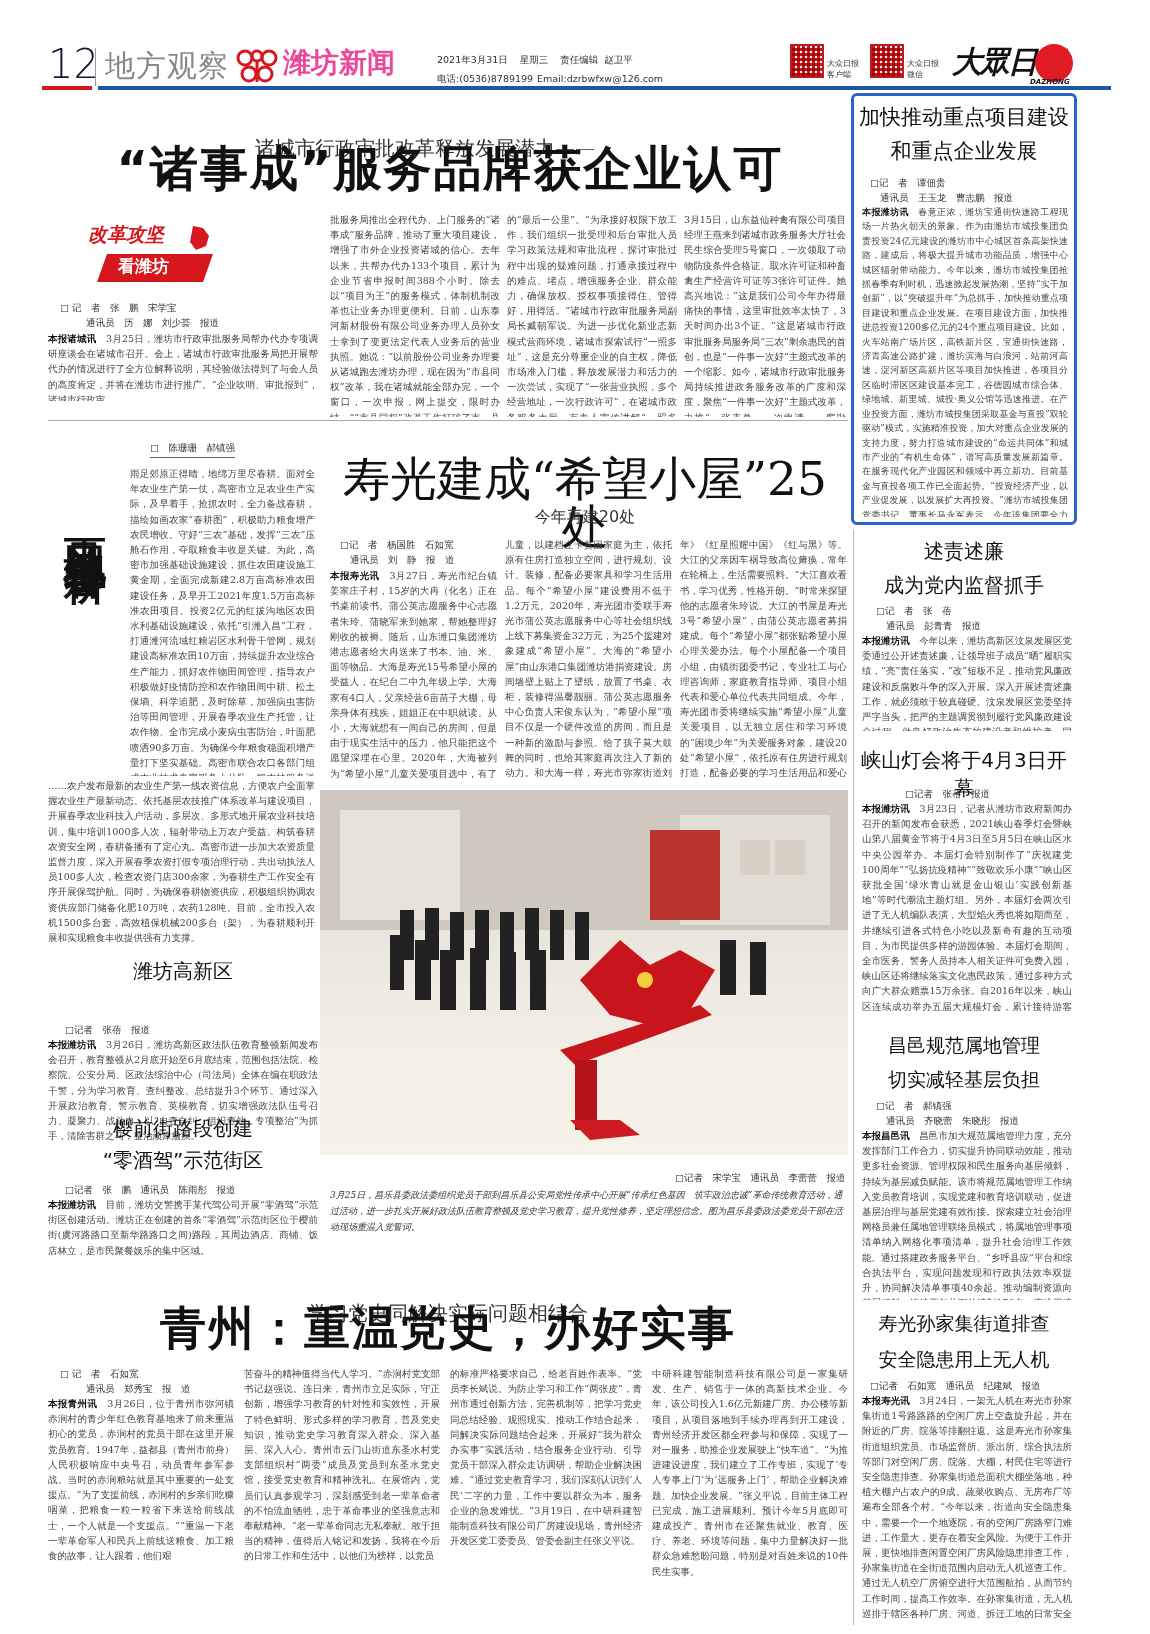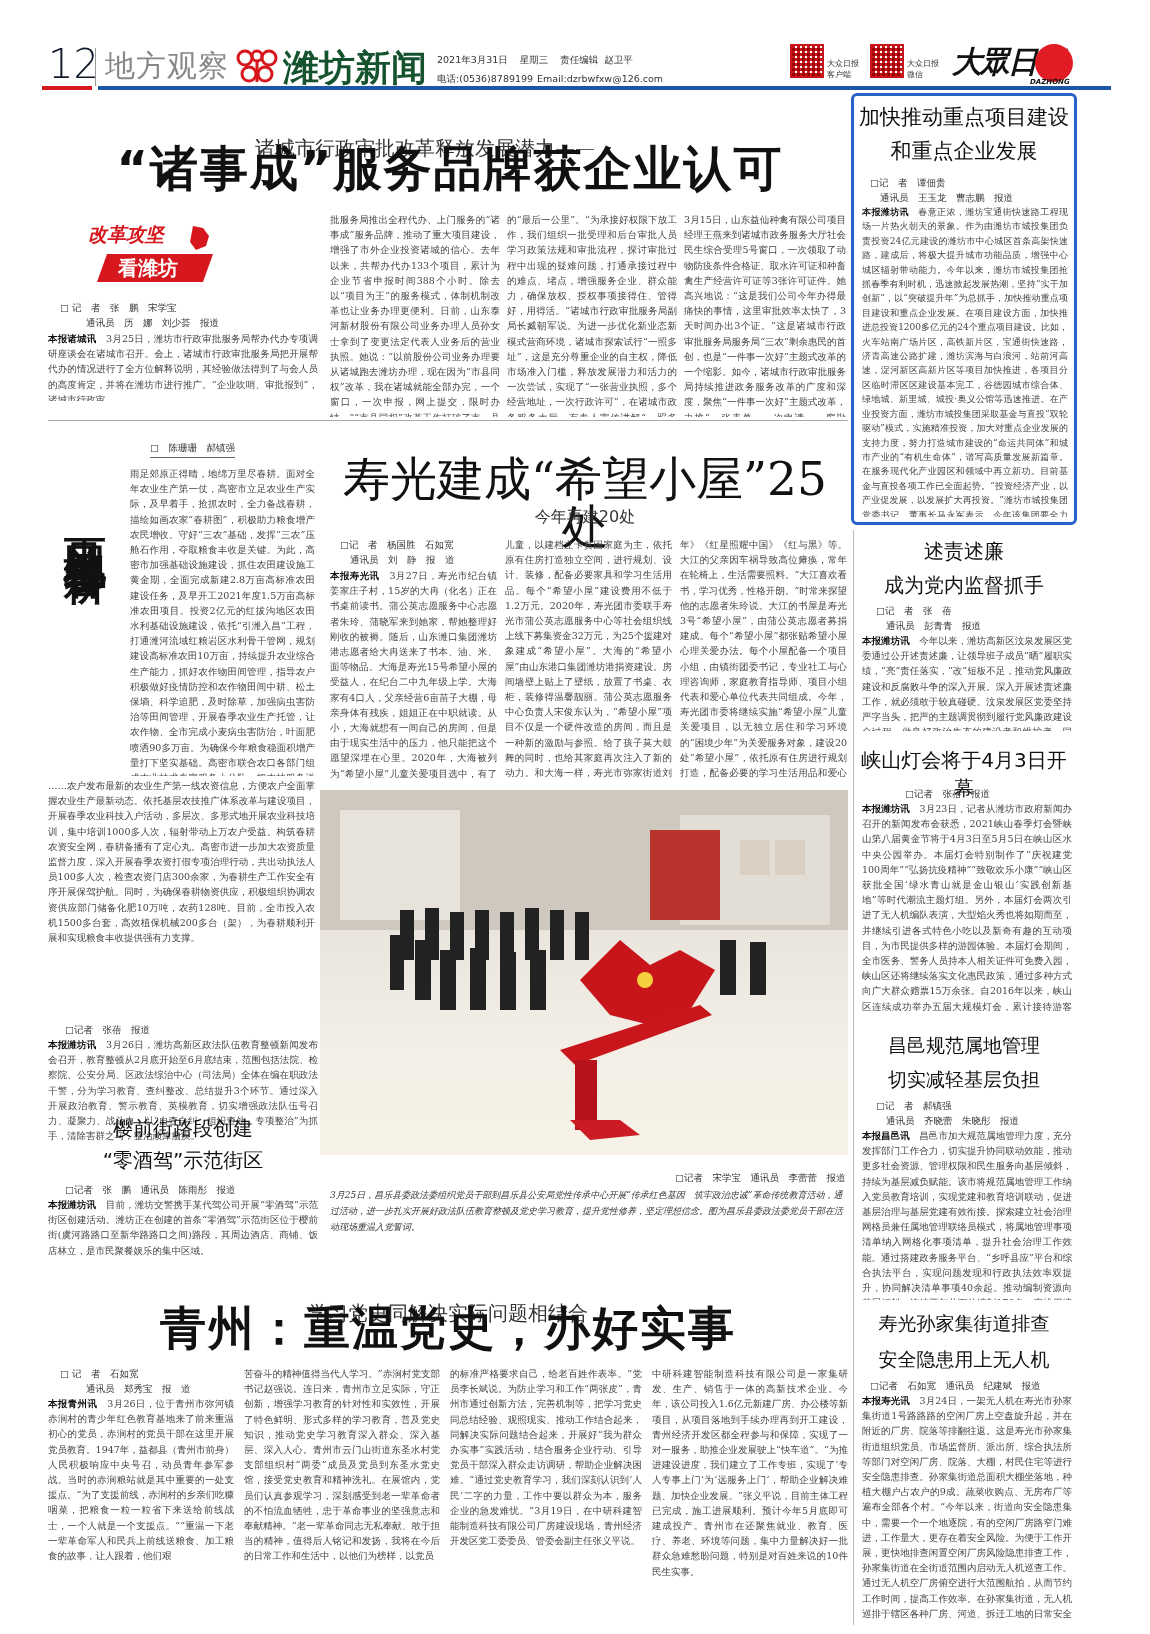--- a/index.html
+++ b/index.html
@@ -4,21 +4,21 @@
 <style>
   * { box-sizing: border-box; margin: 0; padding: 0; }
   body { width: 1150px; height: 1634px; background: #fff; font-family: "DejaVu Serif", serif; color: #222; position: relative; overflow: hidden; }
   .abs { position: absolute; }
   
   .page-num { left: 48px; top: 42px; font-family: "DejaVu Sans", sans-serif; font-size: 40px; font-weight: 300; color: #0f172a; line-height: 44px; }
   .page-num-bar { left: 42px; top: 86px; width: 50px; height: 4px; background: #d6171d; }
   .mast-sep { left: 95px; top: 48px; width: 1px; height: 38px; background: #999; }
   .section-name { left: 105px; top: 46px; font-family: "DejaVu Sans", sans-serif; font-size: 30px; color: #888; letter-spacing: 1px; }
   .weifang-logo { left: 235px; top: 48px; width: 44px; height: 36px; }
-  .weifang-name { left: 283px; top: 44px; font-family: "DejaVu Sans", sans-serif; font-size: 36px; font-weight: bold; color: #14532d; }
+  .weifang-name { left: 283px; top: 44px; font-family: "DejaVu Sans", sans-serif; font-size: 28px; font-weight: bold; color: #ec4899; }
   .mast-info { left: 437px; top: 50px; font-family: "DejaVu Sans", sans-serif; font-size: 9.5px; color: #333; line-height: 19px; }
   .mast-info span { margin-right: 12px; }
   .blue-rule { left: 98px; top: 86px; width: 1013px; height: 4px; background: #1b57a6; }
   .qr { width: 34px; height: 34px; background:
         repeating-linear-gradient(90deg, #c8161d 0 3px, #fff 3px 5px),
         repeating-linear-gradient(0deg, #c8161d 0 3px, #fff 3px 5px); background-blend-mode: multiply; border: 2px solid #c8161d; }
   .qr-label { font-family: "DejaVu Sans", sans-serif; font-size: 8px; color: #333; line-height: 11px; }
   .dz-logo-text { left: 952px; top: 42px; font-family: "DejaVu Serif", serif; font-size: 30px; font-style: italic; font-weight: bold; color: #111; letter-spacing: -2px; }
   .dz-badge { left: 1035px; top: 44px; width: 38px; height: 38px; border-radius: 50%; background: #e21c24; }
   .dz-badge-text { left: 1030px; top: 78px; font-family: "DejaVu Sans", sans-serif; font-size: 7px; font-weight: bold; font-style: italic; color: #111; }
@@ -76,21 +76,21 @@
 <div class="abs blue-rule"></div>
 
 <div class="abs kicker" style="left:160px;top:103px;width:530px;text-align:center;font-size:20px;">诸城市行政审批改革释放发展潜力——</div>
 <div class="abs h-black" style="left:75px;top:138px;width:750px;text-align:center;font-size:48px;line-height:60px;">“诸事成”服务品牌获企业认可</div>
 
 <svg class="abs reform-badge" viewBox="0 0 140 62">
   <polygon points="22,32 128,32 118,60 12,60" fill="#d6171d"></polygon>
   <path d="M108 4 l10 2 l6 8 l-3 10 l-10 4 l-6 -8 z" fill="#d6171d"></path>
 </svg>
 <div class="abs" style="left:88px;top:222px;font-family:Liberation Serif, serif;font-style:italic;font-weight:bold;font-size:19px;color:#d6171d;text-align:right;">改革攻坚</div>
-<div class="abs" style="left:118px;top:255px;font-family:'DejaVu Sans',sans-serif;font-weight:bold;font-size:20px;color:#fff;">看潍坊</div>
+<div class="abs" style="left:118px;top:255px;font-family:'DejaVu Sans',sans-serif;font-weight:bold;font-size:17px;color:#fff;">看潍坊</div>
 
 <div class="abs byline" style="left:60px;top:300px;width:260px;">
   <div>□ 记　者　张　鹏　宋学宝</div>
   <div style="padding-left:26px">通讯员　历　娜　刘少荟　报道</div>
 </div>
 <div class="abs body-col" style="left:48px;top:331px;width:270px;height:70px;">
   <span class="lead">本报诸城讯</span>　<span>3月25日，潍坊市行政审批服务局帮办代办专项调研座谈会在诸城市召开。会上，诸城市行政审批服务局把开展帮代办的情况进行了全方位解释说明，其经验做法得到了与会人员的高度肯定，并将在潍坊市进行推广。“企业吹哨、审批报到”，诸城市行政审</span>
 </div>
 <div class="abs body-col" style="left:330px;top:212px;width:170px;height:205px;">批服务局推出全程代办、上门服务的“诸事成”服务品牌，推动了重大项目建设，增强了市外企业投资诸城的信心。去年以来，共帮办代办133个项目，累计为企业节省申报时间388个小时。除去以“项目为王”的服务模式，体制机制改革也让业务办理更便利。日前，山东泰河新材股份有限公司业务办理人员孙女士拿到了变更法定代表人业务后的营业执照。她说：“以前股份公司业务办理要从诸城跑去潍坊办理，现在因为“市县同权”改革，我在诸城就能全部办完，一个窗口，一次申报，网上提交，限时办结。”“市县同权”改革工作打破了市、县间的审批层级，进一步增加了办理地点和途径，放权、授权事项涉及方方面面，是企业和群众得实惠</div>
 <div class="abs body-col" style="left:507px;top:212px;width:170px;height:205px;">的“最后一公里”。“为承接好权限下放工作，我们组织一批受理和后台审批人员学习政策法规和审批流程，探讨审批过程中出现的疑难问题，打通承接过程中的难点、堵点，增强服务企业、群众能力，确保放权、授权事项接得住、管得好，用得活。”诸城市行政审批服务局副局长臧朝军说。为进一步优化新业态新模式营商环境，诸城市探索试行“一照多址”，这是充分尊重企业的自主权，降低市场准入门槛，释放发展潜力和活力的一次尝试，实现了“一张营业执照，多个经营地址，一次行政许可”，在诸城市政务服务大厅，有专人宣传讲解“一照多址”政策，根据企业实际需求做好咨询解答引导，全程帮扶企业业务申报办理，梳理申报材料规范。</div>
@@ -175,20 +175,21 @@
   <span class="lead">本报潍坊讯</span>　<span>今年以来，潍坊高新区汶泉发展区党委通过公开述责述廉，让领导班子成员“晒”履职实绩，“亮”责任落实，“改”短板不足，推动党风廉政建设和反腐败斗争的深入开展。深入开展述责述廉工作，就必须敢于较真碰硬。汶泉发展区党委坚持严字当头，把严的主题调贯彻到履行党风廉政建设全过程，做良好政治生态的建设者和维护者，同时，聚焦主责主业，做深、做实常态化监督，使述责述廉真正成为党内监督的抓手。</span>
 </div>
 
 <div class="abs h-sub" style="left:858px;top:746px;width:212px;text-align:center;font-size:20px;line-height:28px;">峡山灯会将于4月3日开幕</div>
 <div class="abs byline" style="left:905px;top:786px;">□记者　张蓓　报道</div>
 <div class="abs body-col" style="left:862px;top:801px;width:210px;height:210px;">
   <span class="lead">本报潍坊讯</span>　<span>3月23日，记者从潍坊市政府新闻办召开的新闻发布会获悉，2021峡山春季灯会暨峡山第八届黄金节将于4月3日至5月5日在峡山区水中央公园举办。本届灯会特别制作了“庆祝建党100周年”“弘扬抗疫精神”“致敬欢乐小康”“峡山区获批全国‘绿水青山就是金山银山’实践创新基地”等时代潮流主题灯组。另外，本届灯会两次引进了无人机编队表演，大型焰火秀也将如期而至，并继续引进各式特色小吃以及新奇有趣的互动项目，为市民提供多样的游园体验。本届灯会期间，全市医务、警务人员持本人相关证件可免费入园，峡山区还将继续落实文化惠民政策，通过多种方式向广大群众赠票15万余张。自2016年以来，峡山区连续成功举办五届大规模灯会，累计接待游客150万余人次，有效带动了峡山区经济社会发展。峡山灯会不仅为峡山旅游产业注入了“文化气质”，更极大扩展了其知名度，成为外界了解峡山的又一个窗口。</span>
 </div>
 
 <div class="abs h-sub" style="left:48px;top:955px;width:270px;text-align:center;font-size:20px;line-height:32px;">
+  <div>潍坊高新区</div>
 </div>
 <div class="abs byline" style="left:65px;top:1022px;">□记者　张蓓　报道</div>
 <div class="abs body-col" style="left:48px;top:1037px;width:270px;height:120px;">
   <span class="lead">本报潍坊讯</span>　<span>3月26日，潍坊高新区政法队伍教育整顿新闻发布会召开，教育整顿从2月底开始至6月底结束，范围包括法院、检察院、公安分局、区政法综治中心（司法局）全体在编在职政法干警，分为学习教育、查纠整改、总结提升3个环节。通过深入开展政治教育、警示教育、英模教育，切实增强政法队伍号召力、凝聚力、战斗力，以“自查自纠、组织查处、专项整治”为抓手，清除害群之马，整治顽瘴痼疾。</span>
 </div>
 
 <div class="abs h-sub" style="left:48px;top:1112px;width:270px;text-align:center;font-size:20px;line-height:32px;">
   <div>樱前街路段创建</div>
   <div>“零酒驾”示范街区</div>
 </div>

